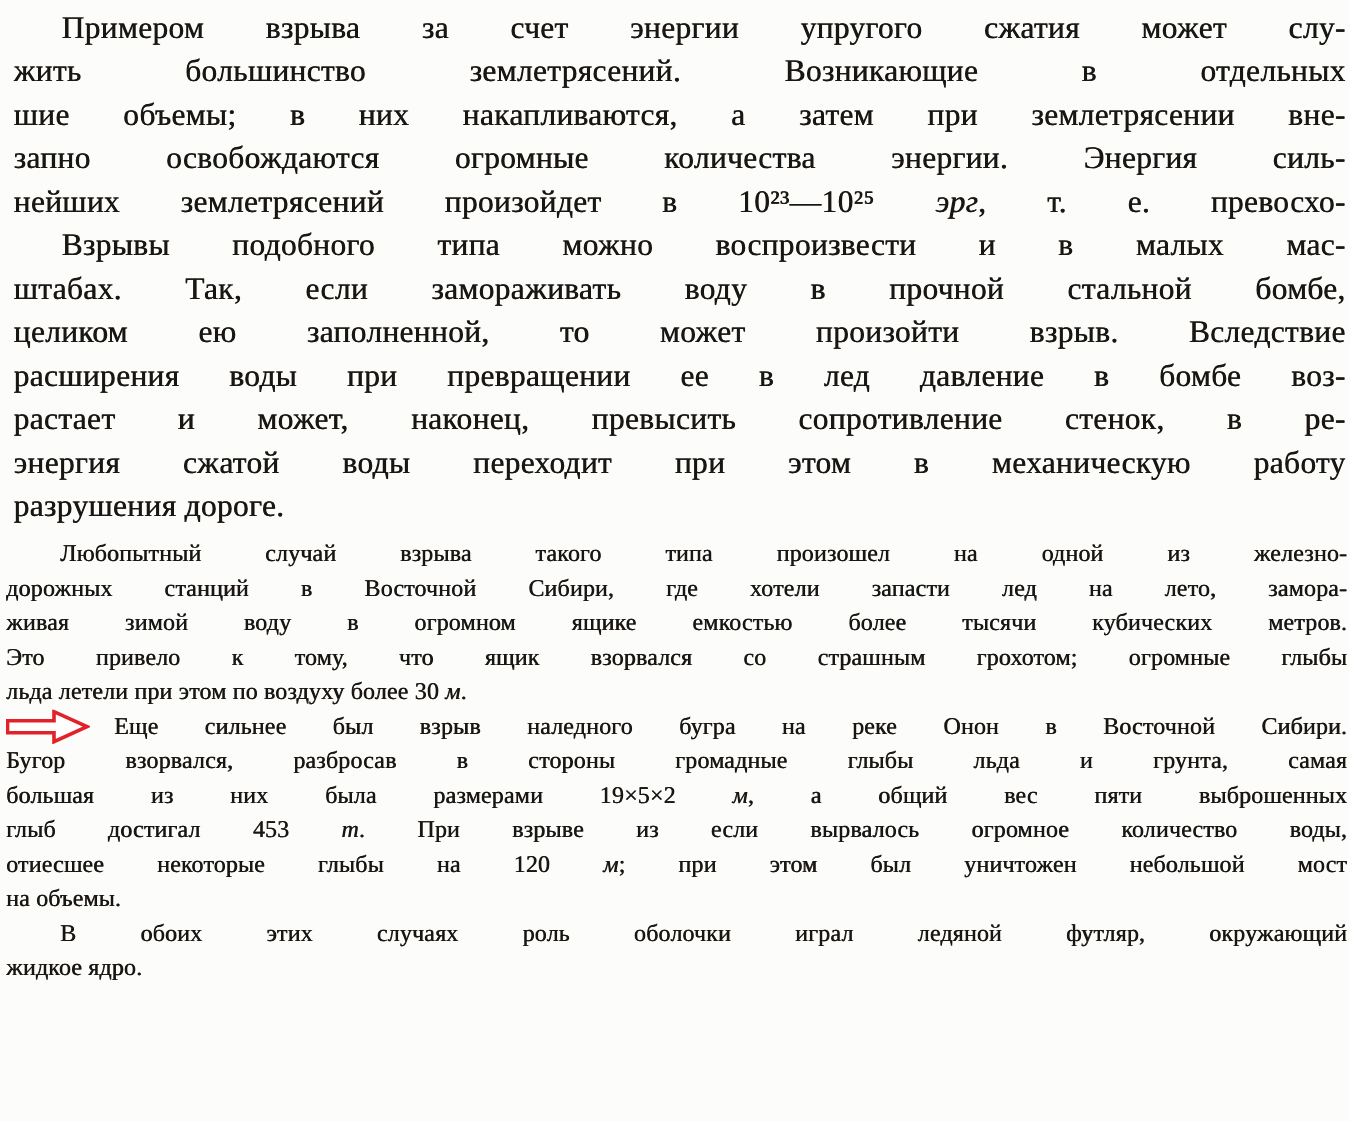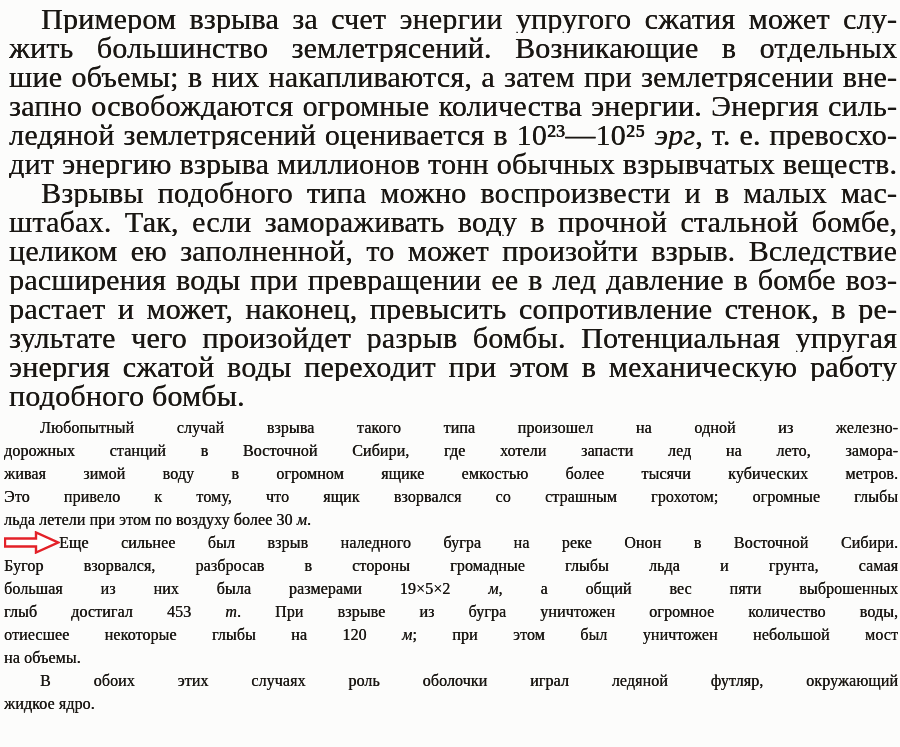--- a/index.html
+++ b/index.html
@@ -8,79 +8,77 @@
     width:900px;height:747px;
     box-sizing:border-box;
     background:#fcfcfb;
     color:#1a1713;
     font-family:"Liberation Serif","DejaVu Serif",serif;
     overflow:hidden;
     padding:4px 3px 0 9px;
     text-shadow:0.35px 0 0 currentColor; 
   }
   .para{margin:0;}
-  .para.large{font-size:30px;line-height:29px;letter-spacing:0.2px;}
+  .para.large{font-size:21px;line-height:29px;letter-spacing:0.2px;}
   .para.small{font-size:16px;line-height:23px;margin-left:-5px;margin-right:-1px;letter-spacing:0.1px;}
   .para.gap{margin-top:6px;}
   .line{
     text-align:justify;
     text-align-last:justify;
     overflow:hidden;
     position:relative;
   }
   .line.no-just{text-align-last:left;}
   .para.large .line.indent{padding-left:32px;}
   .para.small .line.indent{padding-left:36px;}
-  .para.small .line.arrow-line{padding-left:55px;}
+  .para.small .line.arrow-line{padding-left:72px;}
   .line i{font-style:italic;}
   .arrow-wrap{
     position:absolute;
     left:-1px;top:50%;
     transform:translateY(-52%);
     line-height:0;
     text-shadow:none;
   }
 </style>
 </head>
 <body>
 
 <div class="page">
   <div>
       <div class="para large">
         <div class="line indent"><span>Примером взрыва за счет энергии упругого сжатия может слу-</span></div>
         <div class="line"><span>жить большинство землетрясений. Возникающие в отдельных</span></div>
         <div class="line"><span>шие объемы; в них накапливаются, а затем при землетрясении вне-</span></div>
         <div class="line"><span>запно освобождаются огромные количества энергии. Энергия силь-</span></div>
-        <div class="line"><span>ледяной землетрясений оценивается в 10²³—10²⁵ </span><i>эрг</i><span>, т. е. превосхо-</span></div>
-        <div class="line"><span>дит энергию взрыва миллионов тонн обычных взрывчатых веществ.</span></div>
+        <div class="line"><span>нейших землетрясений произойдет в 10²³—10²⁵ </span><i>эрг</i><span>, т. е. превосхо-</span></div>
       </div>
       <div class="para large">
         <div class="line indent"><span>Взрывы подобного типа можно воспроизвести и в малых мас-</span></div>
         <div class="line"><span>штабах. Так, если замораживать воду в прочной стальной бомбе,</span></div>
         <div class="line"><span>целиком ею заполненной, то может произойти взрыв. Вследствие</span></div>
         <div class="line"><span>расширения воды при превращении ее в лед давление в бомбе воз-</span></div>
         <div class="line"><span>растает и может, наконец, превысить сопротивление стенок, в ре-</span></div>
-        <div class="line"><span>зультате чего произойдет разрыв бомбы. Потенциальная упругая</span></div>
         <div class="line"><span>энергия сжатой воды переходит при этом в механическую работу</span></div>
-        <div class="line no-just"><span>подобного бомбы.</span></div>
+        <div class="line no-just"><span>разрушения дороге.</span></div>
       </div>
       <div class="para small gap">
         <div class="line indent"><span>Любопытный случай взрыва такого типа произошел на одной из железно-</span></div>
         <div class="line"><span>дорожных станций в Восточной Сибири, где хотели запасти лед на лето, замора-</span></div>
         <div class="line"><span>живая зимой воду в огромном ящике емкостью более тысячи кубических метров.</span></div>
         <div class="line"><span>Это привело к тому, что ящик взорвался со страшным грохотом; огромные глыбы</span></div>
         <div class="line no-just"><span>льда летели при этом по воздуху более 30 </span><i>м</i><span>.</span></div>
       </div>
       <div class="para small">
         <div class="line arrow-line"><span>Еще сильнее был взрыв наледного бугра на реке Онон в Восточной Сибири.</span><span class="arrow-wrap"><svg width="57" height="26" viewBox="0 0 57 26">
               <polygon points="2,9 33,9 33,3 55,13 33,23 33,17 2,17" fill="#ffffff" stroke="#e32128" stroke-width="2.4" stroke-linejoin="miter"></polygon>
             </svg></span></div>
         <div class="line"><span>Бугор взорвался, разбросав в стороны громадные глыбы льда и грунта, самая</span></div>
         <div class="line"><span>большая из них была размерами 19×5×2 </span><i>м</i><span>, а общий вес пяти выброшенных</span></div>
-        <div class="line"><span>глыб достигал 453 </span><i>т</i><span>. При взрыве из бугра уничтожен огромное количество воды,</span></div>
+        <div class="line"><span>глыб достигал 453 </span><i>т</i><span>. При взрыве из если вырвалось огромное количество воды,</span></div>
         <div class="line"><span>отиесшее некоторые глыбы на 120 </span><i>м</i><span>; при этом был уничтожен небольшой мост</span></div>
         <div class="line no-just"><span>на объемы.</span></div>
       </div>
       <div class="para small">
         <div class="line indent"><span>В обоих этих случаях роль оболочки играл ледяной футляр, окружающий</span></div>
         <div class="line no-just"><span>жидкое ядро.</span></div>
       </div>
     </div>
 </div>
 

